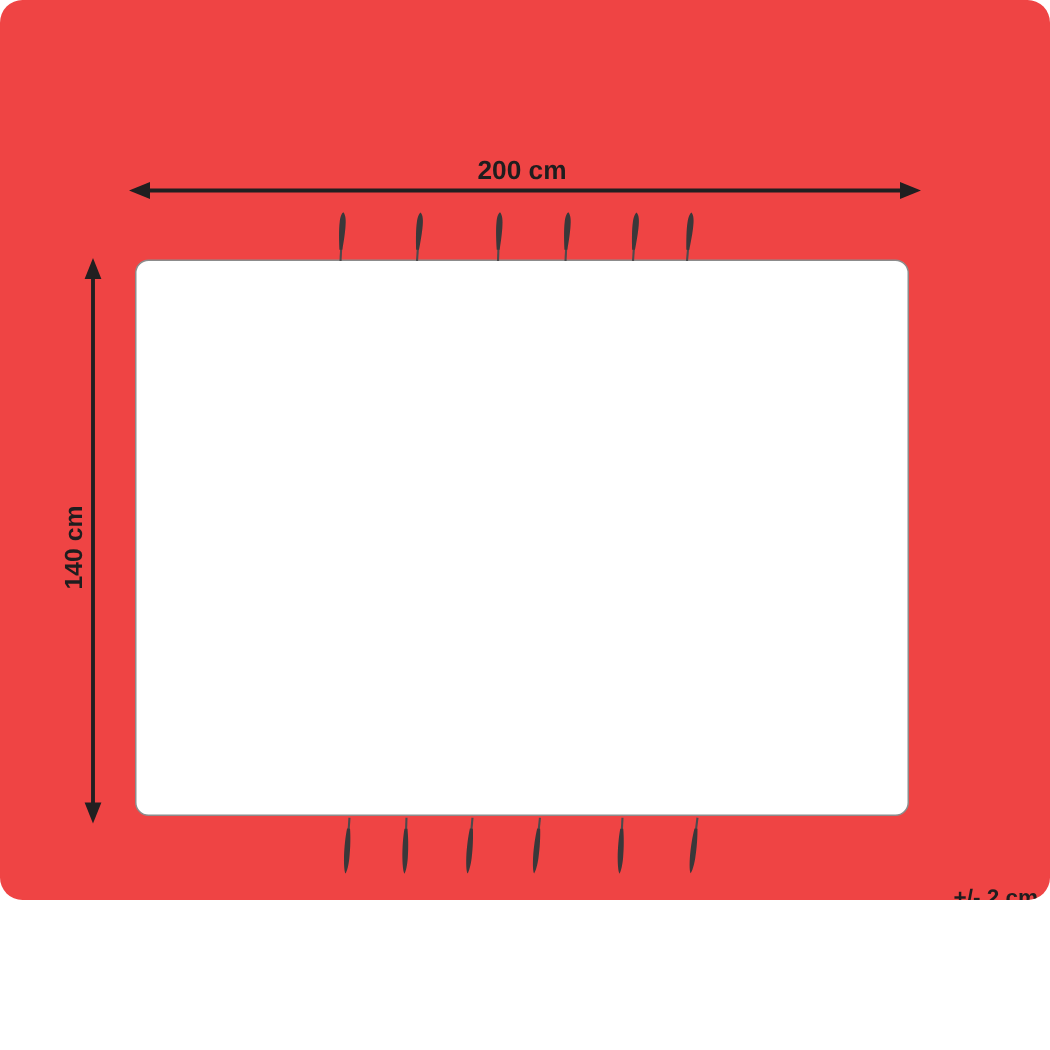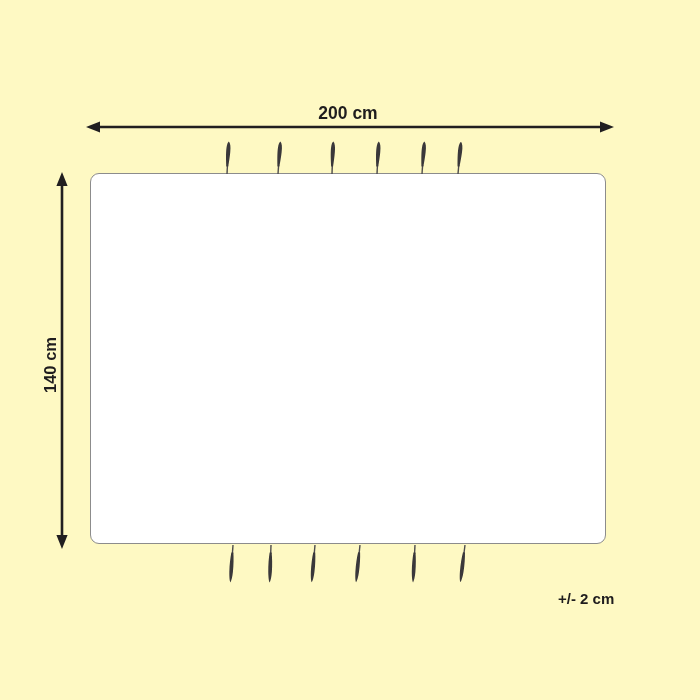--- a/index.html
+++ b/index.html
@@ -4,23 +4,24 @@
 <style>
   html, body {
     margin: 0;
     padding: 0;
     background: #ffffff;
     font-family: "Liberation Sans", "DejaVu Sans", sans-serif;
   }
   .stage {
     position: relative;
     width: 700px;
-    height: 700px;
-    background: #fef9c3;
+    height: 600px;
+    background: #ef4444;
     overflow: hidden;
+    border-radius: 15px;
   }
   
   .dim-label {
     position: absolute;
     color: #1f1d1e;
     font-weight: bold;
     white-space: nowrap;
     -webkit-user-select: none;
     user-select: none;
   }
@@ -33,21 +34,21 @@
   .v-label {
     left: 50px;
     top: 365px;
     font-size: 16.5px;
     transform: translate(-50%, -50%) rotate(-90deg);
   }
   .tol-label {
     left: 558px;
     top: 590px;
     width: 134px;
-    text-align: left;
+    text-align: right;
     font-size: 15px;
   }
   
   .h-arrow { position: absolute; left: 85px; top: 119px; }
   .v-arrow { position: absolute; left: 54px; top: 171px; }
   .arrow-line { stroke: #211f20; stroke-width: 2.6; }
   .arrow-head { fill: #211f20; }
   
   .blanket {
     position: absolute;

